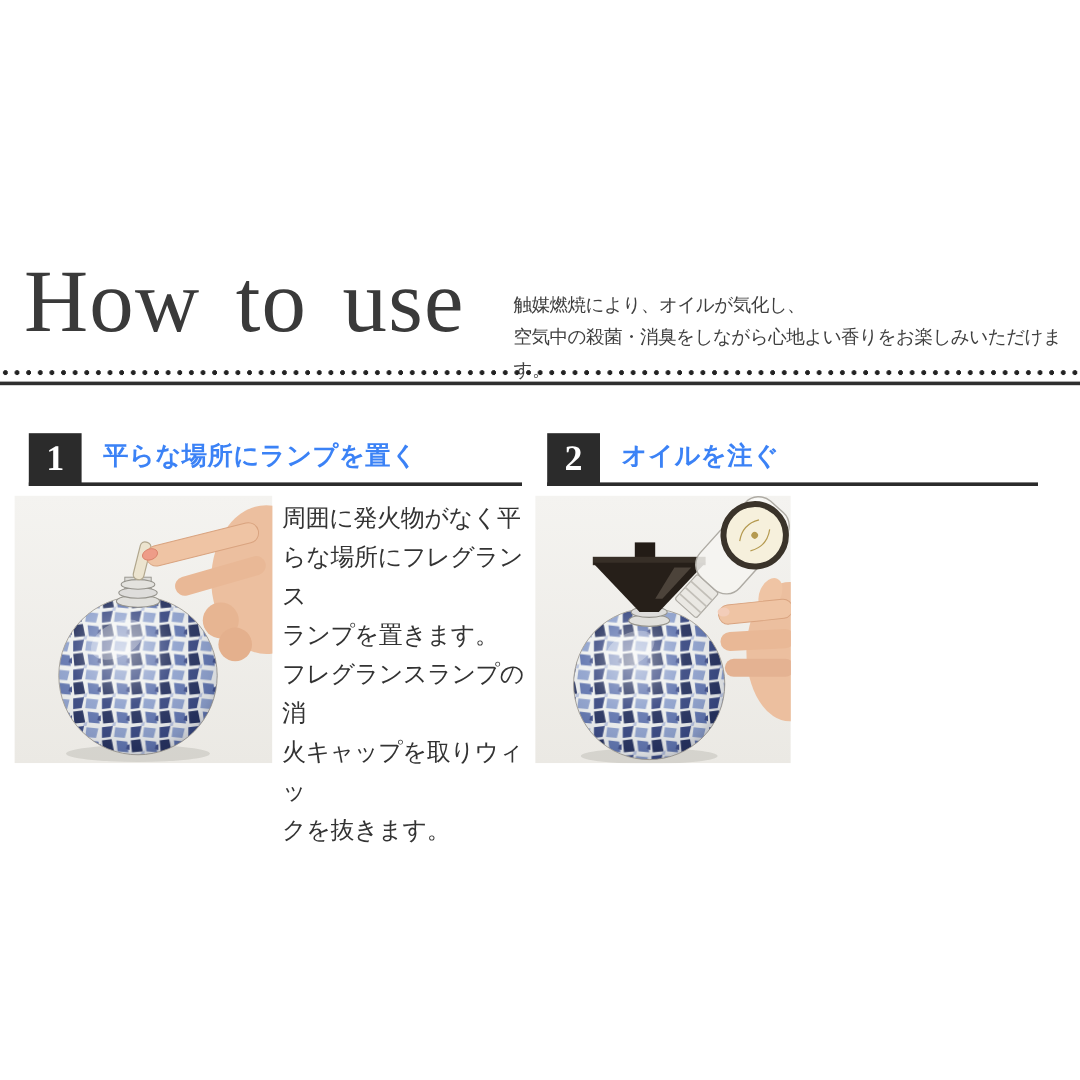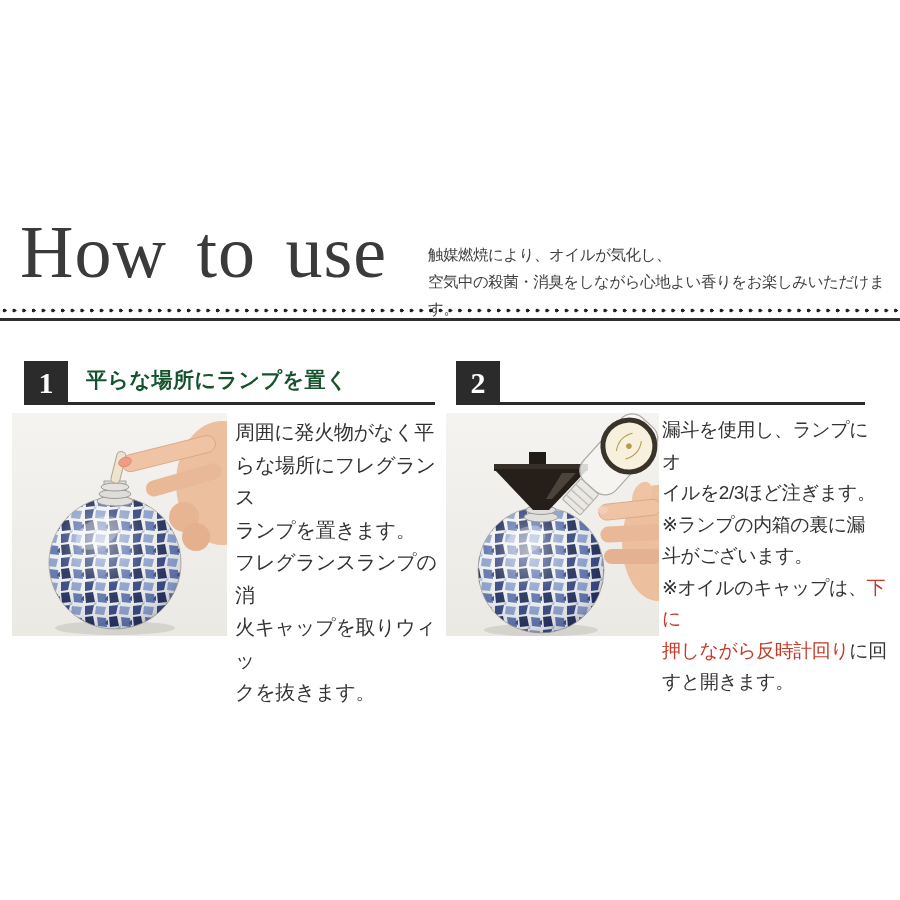--- a/index.html
+++ b/index.html
@@ -21,21 +21,21 @@
 
   
   .col{position:absolute;top:356px;}
   .col1{left:24px;width:411px;height:340px;}
   .col2{left:456px;width:409px;height:380px;}
   .step-head{position:relative;height:46px;border-bottom:3px solid #2b2b2b;}
   .num{position:absolute;left:0;bottom:-3px;width:44px;height:44px;background:#2b2b2b;color:#ffffff;
        font-family:"Liberation Serif","DejaVu Serif",serif;font-weight:700;font-size:30px;
        display:flex;align-items:center;justify-content:center;}
   .step-title{position:absolute;left:62px;bottom:8px;font-size:21px;font-weight:600;
-              color:#14532d;letter-spacing:0.5px;}
+              color:#3b82f6;letter-spacing:0.5px;}
 
   .photo{position:absolute;top:57px;margin:0;line-height:0;}
   .col1 .photo{left:-12px;}
   .col2 .photo{left:-10px;}
 
   .para{position:absolute;margin:0;white-space:pre-line;color:#333333;}
   .col1 .para{left:211px;top:60px;width:210px;font-size:20px;line-height:32.5px;letter-spacing:-0.3px;}
   .col2 .para{left:206px;top:58px;width:225px;font-size:19px;line-height:31.5px;letter-spacing:-0.5px;}
   .red{color:#c53a26;}
 
@@ -112,20 +112,21 @@
 らな場所にフレグランス
 ランプを置きます。
 フレグランスランプの消
 火キャップを取りウィッ
 クを抜きます。</p>
   </section>
 
   <section class="col col2">
     <div class="step-head">
       <div class="num">2</div>
+      <div class="step-title">オイルを注ぐ</div>
     </div>
 
     <figure class="photo">
       <svg width="213" height="223" viewBox="0 0 213 223" xmlns="http://www.w3.org/2000/svg">
         <defs>
           <linearGradient id="bgB" x1="0" y1="0" x2="0" y2="1">
             <stop offset="0" stop-color="#f4f3f0"></stop>
               <stop offset="1" stop-color="#ebe9e4"></stop>
           </linearGradient>
           <pattern id="mzB" width="24" height="24" patternUnits="userSpaceOnUse">
@@ -176,23 +177,16 @@
 
         <ellipse cx="212" cy="130" rx="36" ry="58" fill="#ecbf9f"></ellipse>
         <ellipse cx="196" cy="82" rx="9" ry="14" fill="#efc4a4" transform="rotate(24 196 82)"></ellipse>
         <rect x="152" y="92" width="62" height="16" rx="8" fill="#efc4a4" stroke="#d9a37f" stroke-width="0.8" transform="rotate(-6 152 92)"></rect>
         <rect x="154" y="114" width="62" height="16" rx="8" fill="#e9b896" transform="rotate(-3 154 114)"></rect>
         <rect x="158" y="136" width="58" height="15" rx="7.5" fill="#e4b292"></rect>
         <ellipse cx="157" cy="97" rx="5" ry="3.8" fill="#f3cdb9"></ellipse>
       </svg>
     </figure>
 
-    <p class="para"><span>漏斗を使用し、ランプにオ
-イルを2/3ほど注ぎます。
-※ランプの内箱の裏に漏
-斗がございます。
-※オイルのキャップは、</span><span class="red">下に
-押しながら反時計回り</span><span>に回
-すと開きます。</span></p>
 
   </section>
 
 </div>
 
 </body></html>

